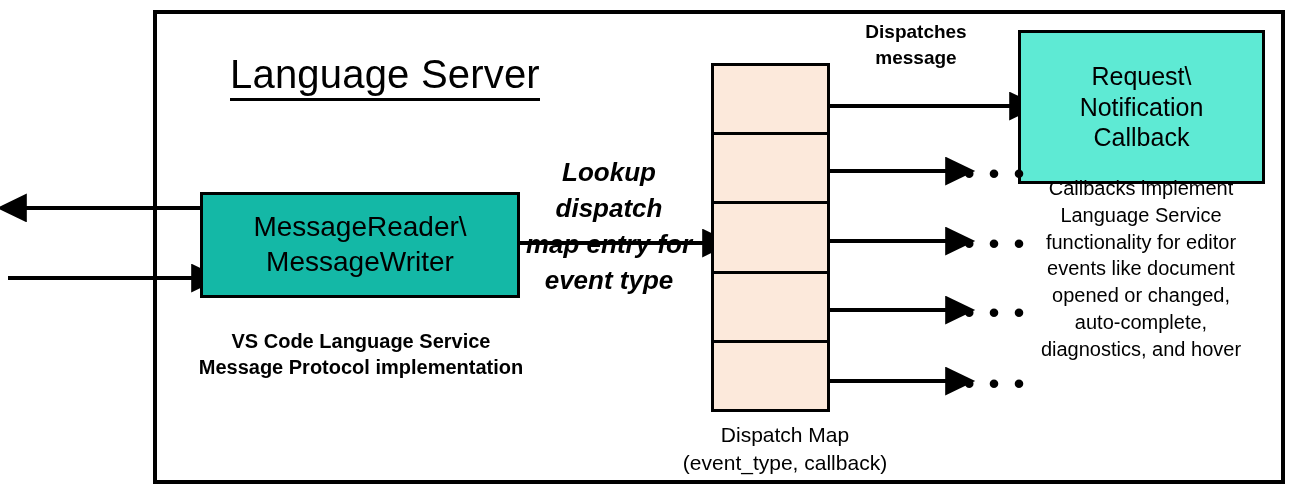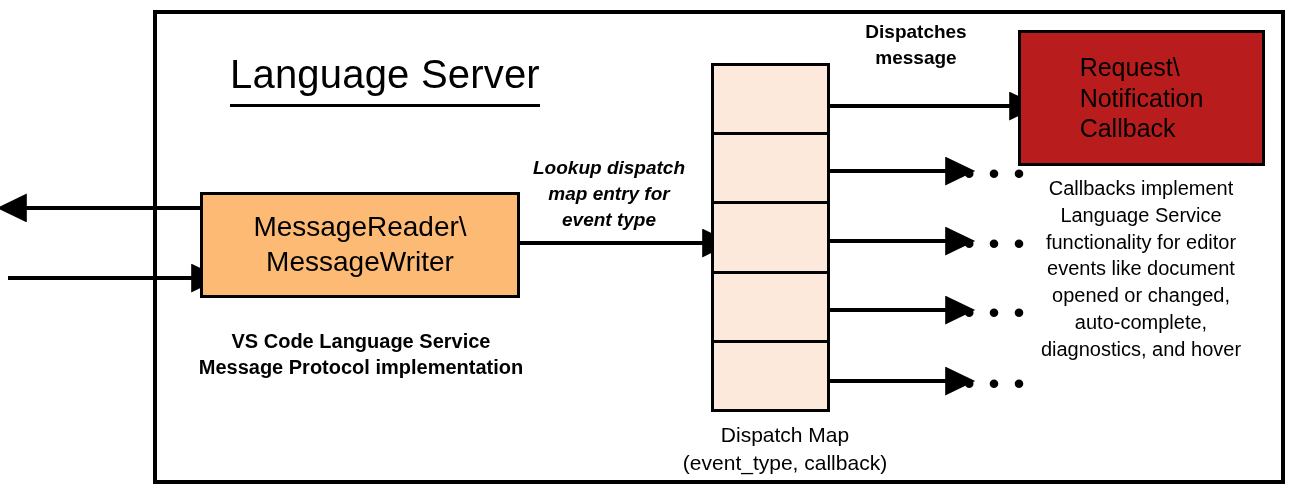--- a/index.html
+++ b/index.html
@@ -42,31 +42,31 @@
   }
   
   .title {
     position: absolute;
     left: 230px;
     top: 52px;
     font-size: 40px;
     line-height: 1.1;
     letter-spacing: 0.2px;
     border-bottom: 3px solid #000;
-    padding-bottom: 8px;
+    padding-bottom: 2px;
     white-space: nowrap;
   }
   
   .mrw-box {
     position: absolute;
     left: 200px;
     top: 192px;
     width: 320px;
     height: 106px;
-    background: #fdba74;
+    background: #14b8a6;
     border: 3px solid #000000;
     box-sizing: border-box;
     display: flex;
     align-items: center;
     justify-content: center;
     text-align: center;
     font-size: 28px;
     line-height: 1.24;
     white-space: pre-line;
   }
@@ -86,21 +86,21 @@
     font-size: 19px;
     font-style: italic;
     font-weight: bold;
     line-height: 1.36;
   }
   
   .lookup {
     left: 516px;
     top: 155px;
     width: 186px;
-    font-size: 19px;
+    font-size: 26px;
     font-style: italic;
     font-weight: bold;
     line-height: 1.38;
   }
   
   .dispatches {
     left: 836px;
     top: 19px;
     width: 160px;
     font-size: 19px;
@@ -135,27 +135,28 @@
     width: 290px;
     font-size: 21px;
     line-height: 1.35;
   }
   
   .cb-box {
     position: absolute;
     left: 1018px;
     top: 30px;
     width: 247px;
-    height: 136px;
-    background: #b91c1c;
+    height: 154px;
+    background: #5eead4;
     border: 3px solid #000000;
     box-sizing: border-box;
     display: flex;
     align-items: center;
     justify-content: center;
+    text-align: center;
     font-size: 25px;
     line-height: 1.22;
     white-space: pre-line;
   }
   .cb-caption {
     left: 1008px;
     top: 175px;
     width: 266px;
     font-size: 20px;
     line-height: 1.34;

